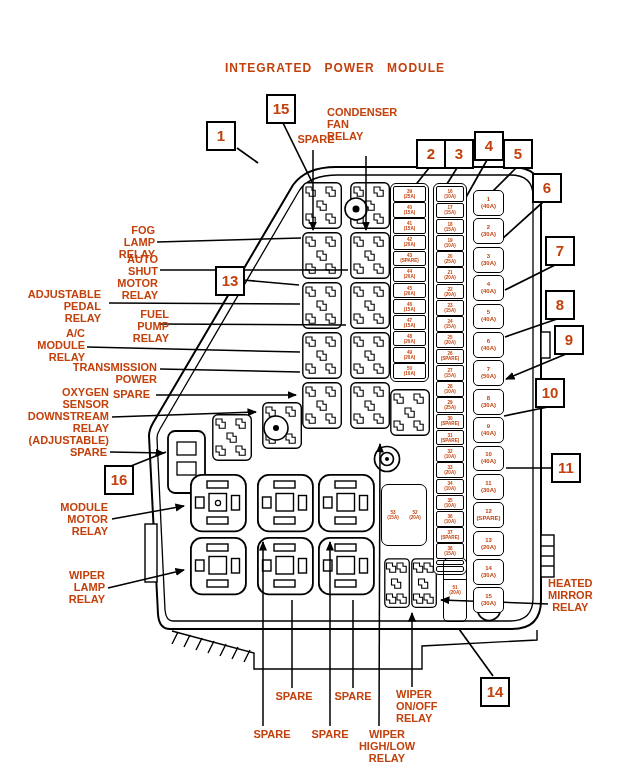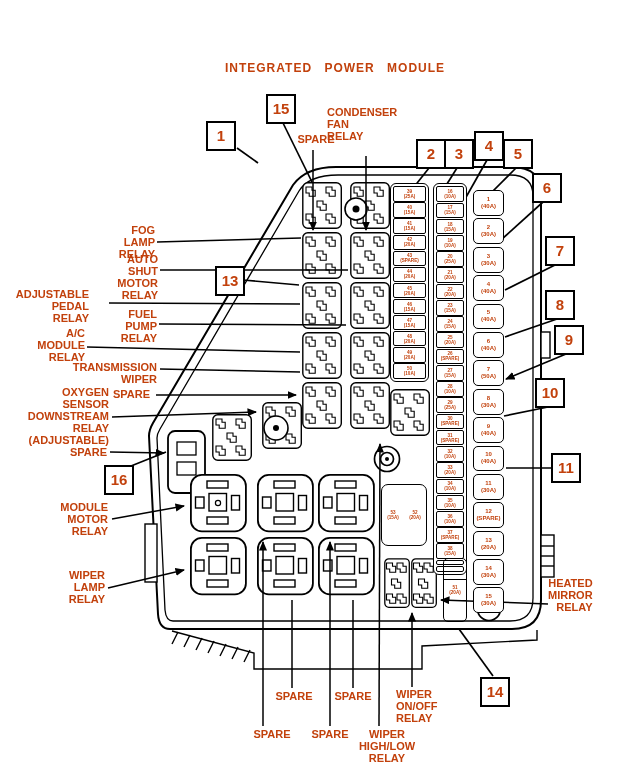--- a/index.html
+++ b/index.html
@@ -12,34 +12,34 @@
            font-size:15px;font-weight:bold;line-height:26px;text-align:center;z-index:4;}
   .co-n1{left:206px;top:89px}.co-n15{left:266px;top:62px}.co-n2{left:416px;top:107px}
   .co-n3{left:444px;top:107px}.co-n4{left:474px;top:99px}.co-n5{left:503px;top:107px}
   .co-n6{left:532px;top:141px}.co-n7{left:545px;top:204px}.co-n8{left:545px;top:258px}
   .co-n9{left:554px;top:293px}.co-n10{left:535px;top:346px}.co-n11{left:551px;top:421px}
   .co-n13{left:215px;top:234px}.co-n16{left:104px;top:433px}.co-n14{left:480px;top:645px}
   .lbl{position:absolute;font-size:11px;line-height:12px;font-weight:bold;
        white-space:pre-line;z-index:3;}
   .ra{text-align:right;}
   .lbl-fog{right:485px;top:192px}.lbl-asd{right:482px;top:221px}
-  .lbl-pedal{right:551px;top:256px}.lbl-fuel{right:483px;top:276px}
+  .lbl-pedal{right:539px;top:256px}.lbl-fuel{right:471px;top:276px}
   .lbl-ac{right:555px;top:295px}.lbl-trans{right:483px;top:329px}
   .lbl-spare1{right:490px;top:356px}.lbl-o2{right:531px;top:354px}
   .lbl-spare2{right:533px;top:414px}.lbl-starter{right:532px;top:469px}
   .lbl-park{right:535px;top:537px}
   .lbl-tspare{left:288px;top:101px;width:56px;text-align:center;}
   .lbl-cond{left:327px;top:74px;width:82px;text-align:left;}
   .lbl-bspare1{left:268px;top:658px;width:52px;text-align:center;}
   .lbl-bspare2{left:327px;top:658px;width:52px;text-align:center;}
   .lbl-wonoff{left:396px;top:656px;width:70px;text-align:left;}
   .lbl-bspare3{left:246px;top:696px;width:52px;text-align:center;}
   .lbl-bspare4{left:304px;top:696px;width:52px;text-align:center;}
   .lbl-whilo{left:346px;top:696px;width:82px;text-align:center;}
-  .lbl-heated{left:548px;top:545px;text-align:right;}
+  .lbl-heated{left:548px;top:545px;text-align:center;}
   
   .fcol{position:absolute;border:1.6px solid #000;border-radius:6px;z-index:2;
         display:flex;flex-direction:column;padding:2px;box-sizing:border-box;background:#fff;}
   .fcol-a{left:390px;top:151px;width:39px;height:199px;}
   .fcol-b{left:433px;top:151px;width:34px;height:392px;}
   .fcol-c{left:473px;top:158px;width:31px;height:398px;border:none;padding:0;background:none;gap:2.6px;}
   .fcell{flex:1 1 auto;border:0.9px solid #000;border-radius:2px;margin:0.3px 0;background:#fff;
          display:flex;flex-direction:column;align-items:center;justify-content:center;
          font-size:4.6px;line-height:5px;font-weight:bold;text-align:center;overflow:hidden;}
   .fcol-c .fcell{flex:0 0 23.8px;border:1.4px solid #000;border-radius:5px;
@@ -234,21 +234,21 @@
 <div class="lbl ra lbl-pedal">ADJUSTABLE
 PEDAL
 RELAY</div>
 <div class="lbl ra lbl-fuel">FUEL
 PUMP
 RELAY</div>
 <div class="lbl ra lbl-ac">A/C
 MODULE
 RELAY</div>
 <div class="lbl ra lbl-trans">TRANSMISSION
-WIPER</div>
+POWER</div>
 <div class="lbl ra lbl-spare1">SPARE</div>
 <div class="lbl ra lbl-o2">OXYGEN
 SENSOR
 DOWNSTREAM
 RELAY
 (ADJUSTABLE)</div>
 <div class="lbl ra lbl-spare2">SPARE</div>
 <div class="lbl ra lbl-starter">MODULE
 MOTOR
 RELAY</div>

